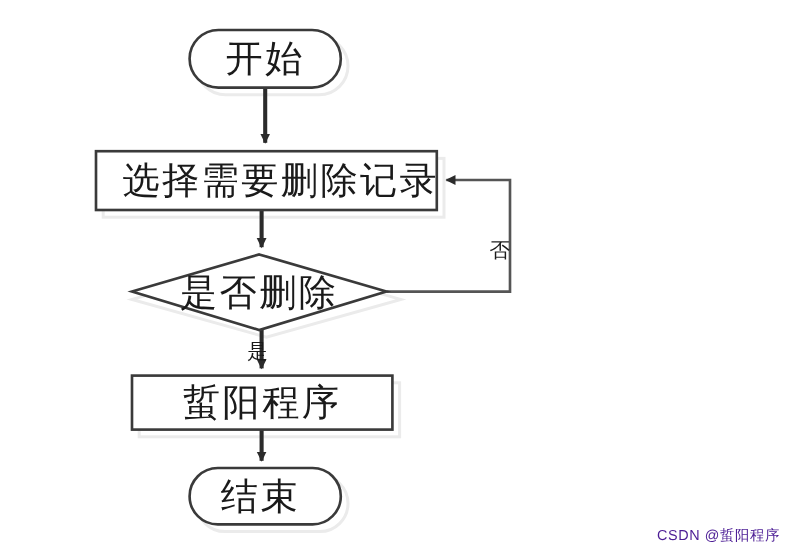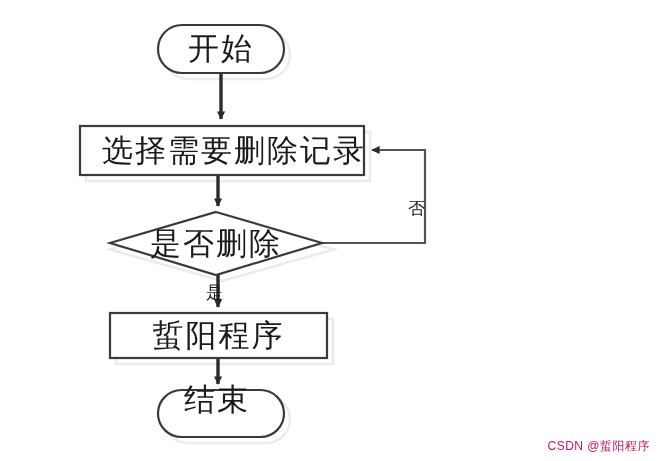--- a/index.html
+++ b/index.html
@@ -43,32 +43,32 @@
   }
   
   #label-start   { left: 158px; top: 25px;  width: 126px; height: 48px; }
   
   #label-select  { left: 80px;  top: 126px; width: 308px; height: 49px; }
   
   #label-decide  { left: 110px; top: 212px; width: 212px; height: 63px; font-family: Liberation Mono, monospace; }
   
   #label-update  { left: 110px; top: 313px; width: 217px; height: 45px; }
   
-  #label-end     { left: 158px; top: 376px; width: 118px; height: 47px; }
+  #label-end     { left: 158px; top: 390px; width: 118px; height: 47px; }
 
   #label-yes { left: 206px; top: 281px; }
   #label-no  { left: 408px; top: 197px; }
 
   #watermark {
     position: absolute;
     right: 9px;
     bottom: 6px;
     font-family: "Liberation Sans", sans-serif;
     font-size: 12px;
-    color: #be185d;
+    color: #4c1d95;
     letter-spacing: 0.5px;
     white-space: nowrap;
   }
 </style>
 </head>
 <body>
 
 <div id="canvas">
 
   <svg id="flow-svg" viewBox="0 0 659 461" xmlns="http://www.w3.org/2000/svg">

